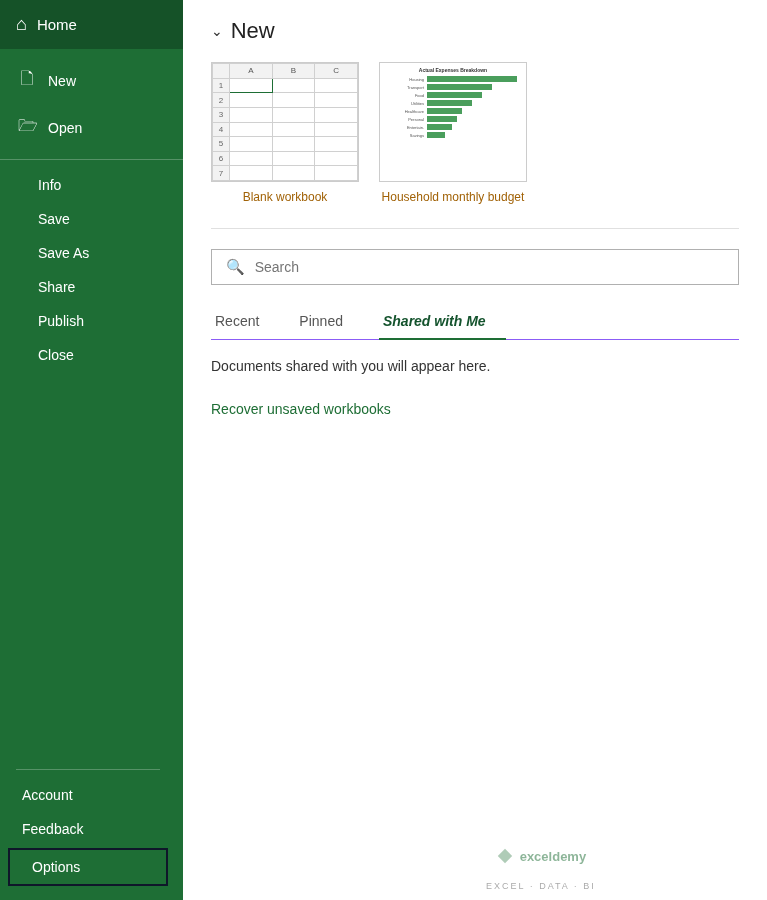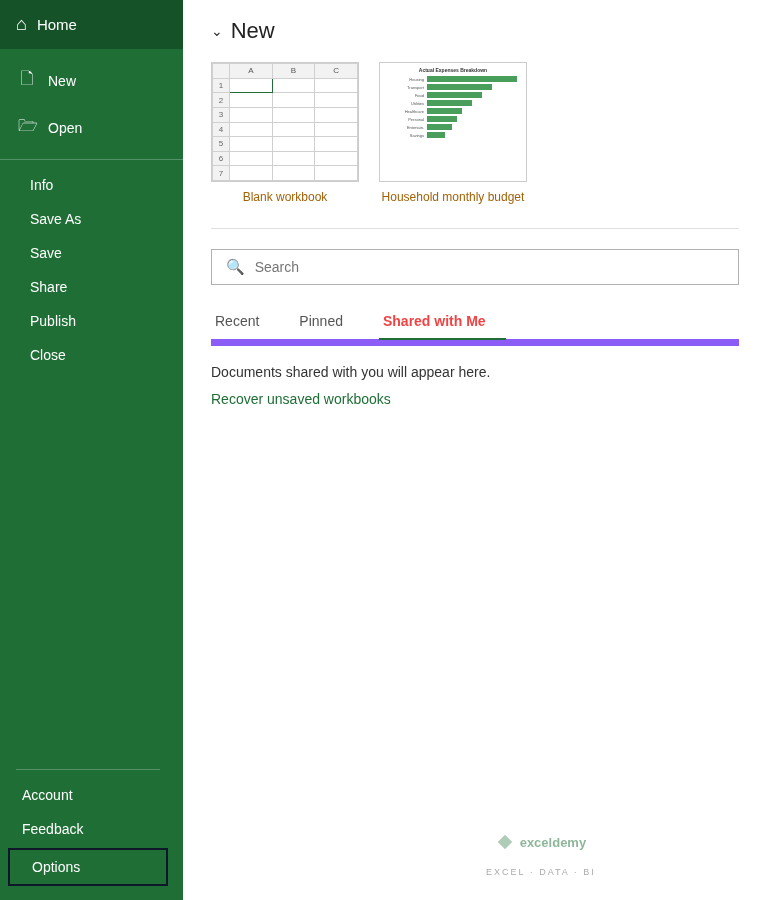--- a/index.html
+++ b/index.html
@@ -46,21 +46,21 @@
       cursor: pointer;
     }
 
     .sidebar-item-icon {
       font-size: 16px;
       width: 18px;
       text-align: center;
     }
 
     .sidebar-middle-items {
-      padding: 8px 8px;
+      padding: 8px 16px;
       flex: 1;
     }
 
     .sidebar-middle-item {
       padding: 9px 22px;
       color: #fff;
       font-size: 14px;
       cursor: pointer;
     }
 
@@ -247,63 +247,64 @@
       color: #8b5cf6;
       width: 100%;
       background: transparent;
     }
 
     
     .tabs-row {
       display: flex;
       gap: 0;
       margin-bottom: 18px;
-      border-bottom: 7px solid #8b5cf6;
+      border-bottom: 1px solid #8b5cf6;
     }
 
     .tab-item {
       padding: 8px 20px 10px 4px;
       font-size: 14px;
       color: #555;
       cursor: pointer;
       position: relative;
       margin-right: 16px;
     }
 
     .tab-item.active {
-      color: #ef4444;
+      color: #14532d;
       font-weight: 600;
+      font-style: italic;
     }
 
     .tab-item.active::after {
       content: '';
       position: absolute;
       bottom: -1px;
       left: 0;
       right: 0;
       height: 2.5px;
       background: #1e6e35;
     }
 
     .shared-message {
       font-size: 14px;
       color: #333;
-      margin-bottom: 10px;
+      margin-bottom: 26px;
     }
 
     .recover-link {
       font-size: 14px;
       color: #1e6e35;
       cursor: pointer;
     }
 
     
     .footer-watermark {
       position: absolute;
-      bottom: 23px;
+      bottom: 9px;
       left: 50%;
       transform: translateX(10%);
       display: flex;
       flex-direction: column;
       align-items: center;
       opacity: 0.5;
     }
 
     .watermark-logo {
       display: flex;
@@ -342,22 +343,22 @@
       <span>New</span>
     </div>
     <div class="sidebar-item">
       <span class="sidebar-item-icon">🗁</span>
       <span>Open</span>
     </div>
   </div>
 
   <div class="sidebar-middle-items">
     <div class="sidebar-middle-item">Info</div>
+    <div class="sidebar-middle-item">Save</div>
     <div class="sidebar-middle-item">Save As</div>
-    <div class="sidebar-middle-item">Save</div>
     <div class="sidebar-middle-item">Share</div>
     <div class="sidebar-middle-item">Publish</div>
     <div class="sidebar-middle-item">Close</div>
   </div>
 
   <div class="sidebar-bottom-items">
     <hr class="sidebar-divider">
     <div class="sidebar-bottom-item">Account</div>
     <div class="sidebar-bottom-item">Feedback</div>
     <div class="sidebar-options-item">Options</div>

